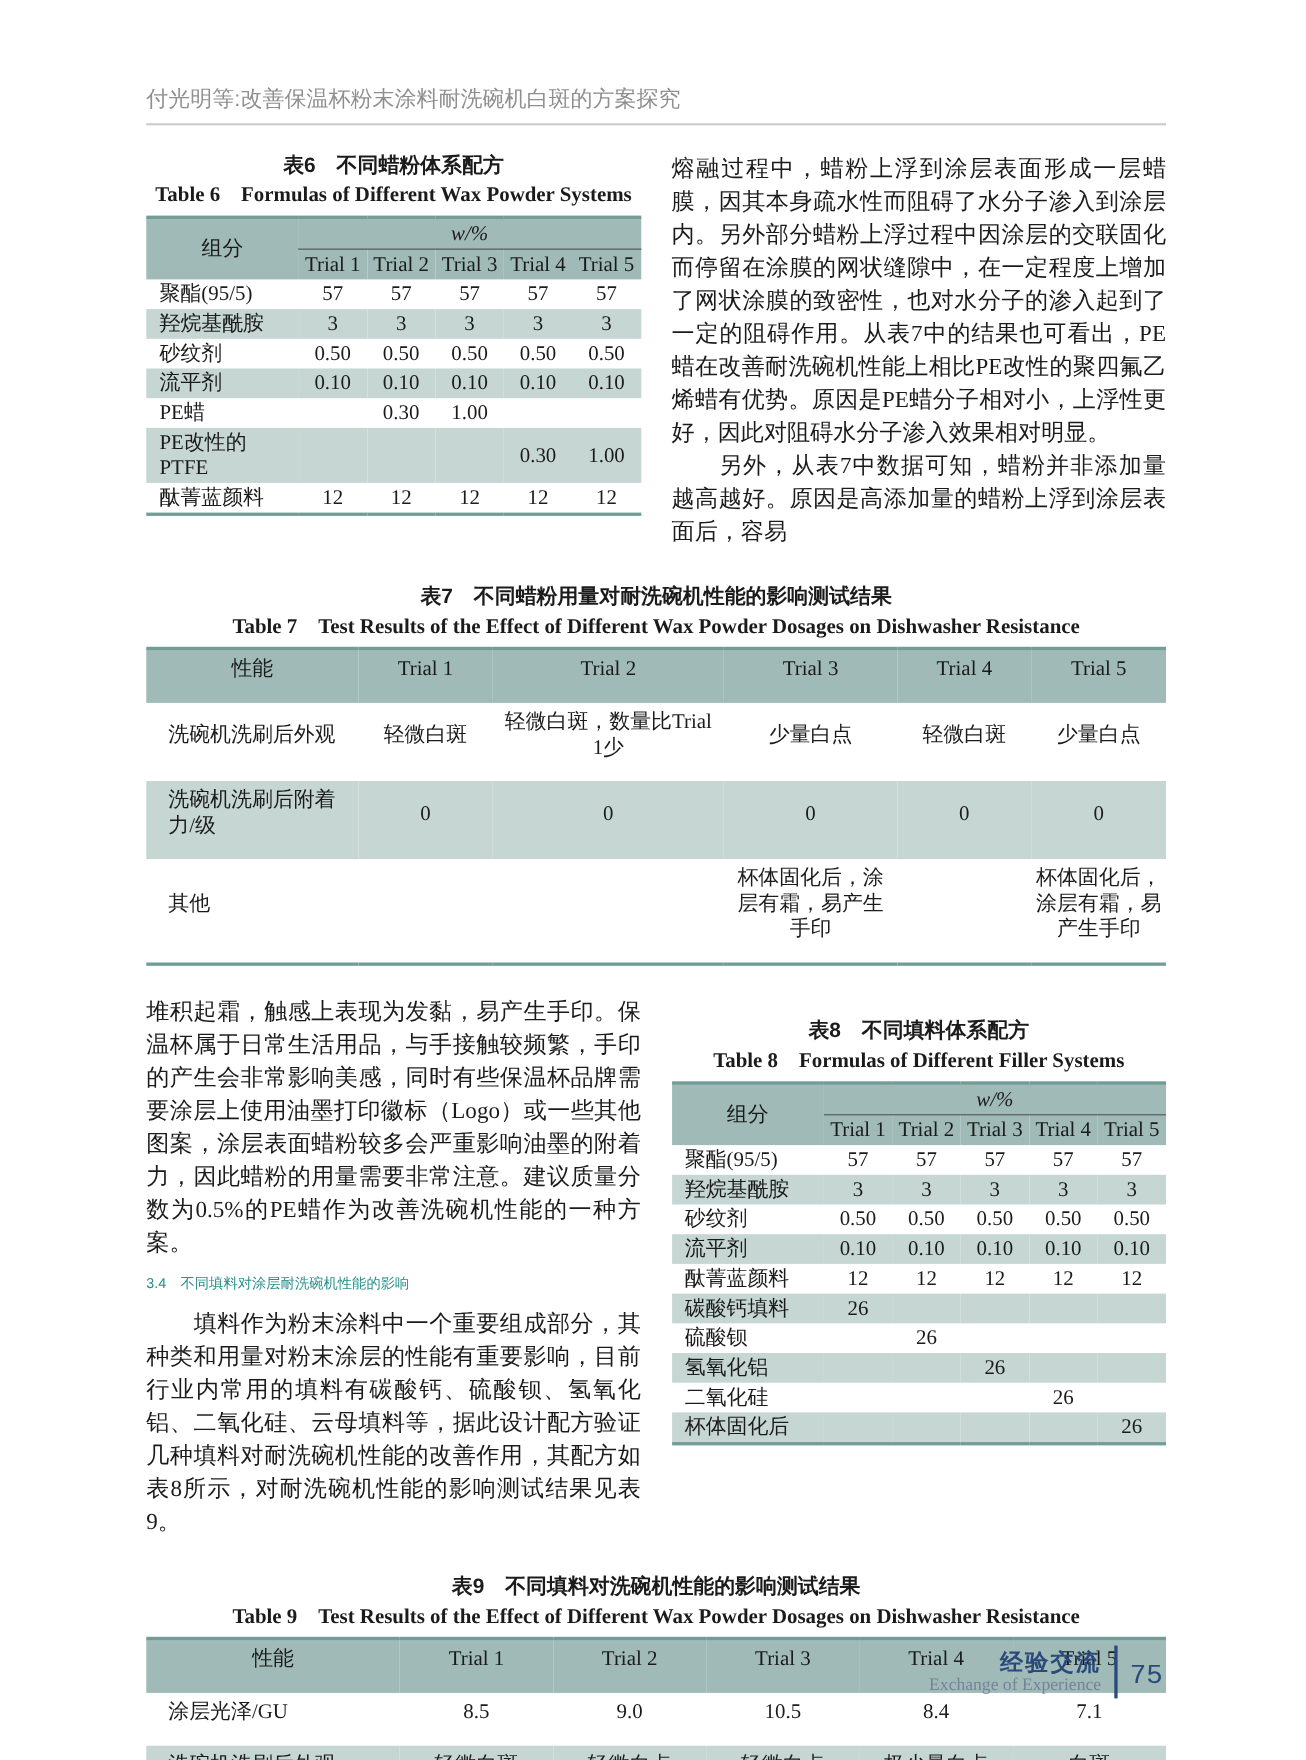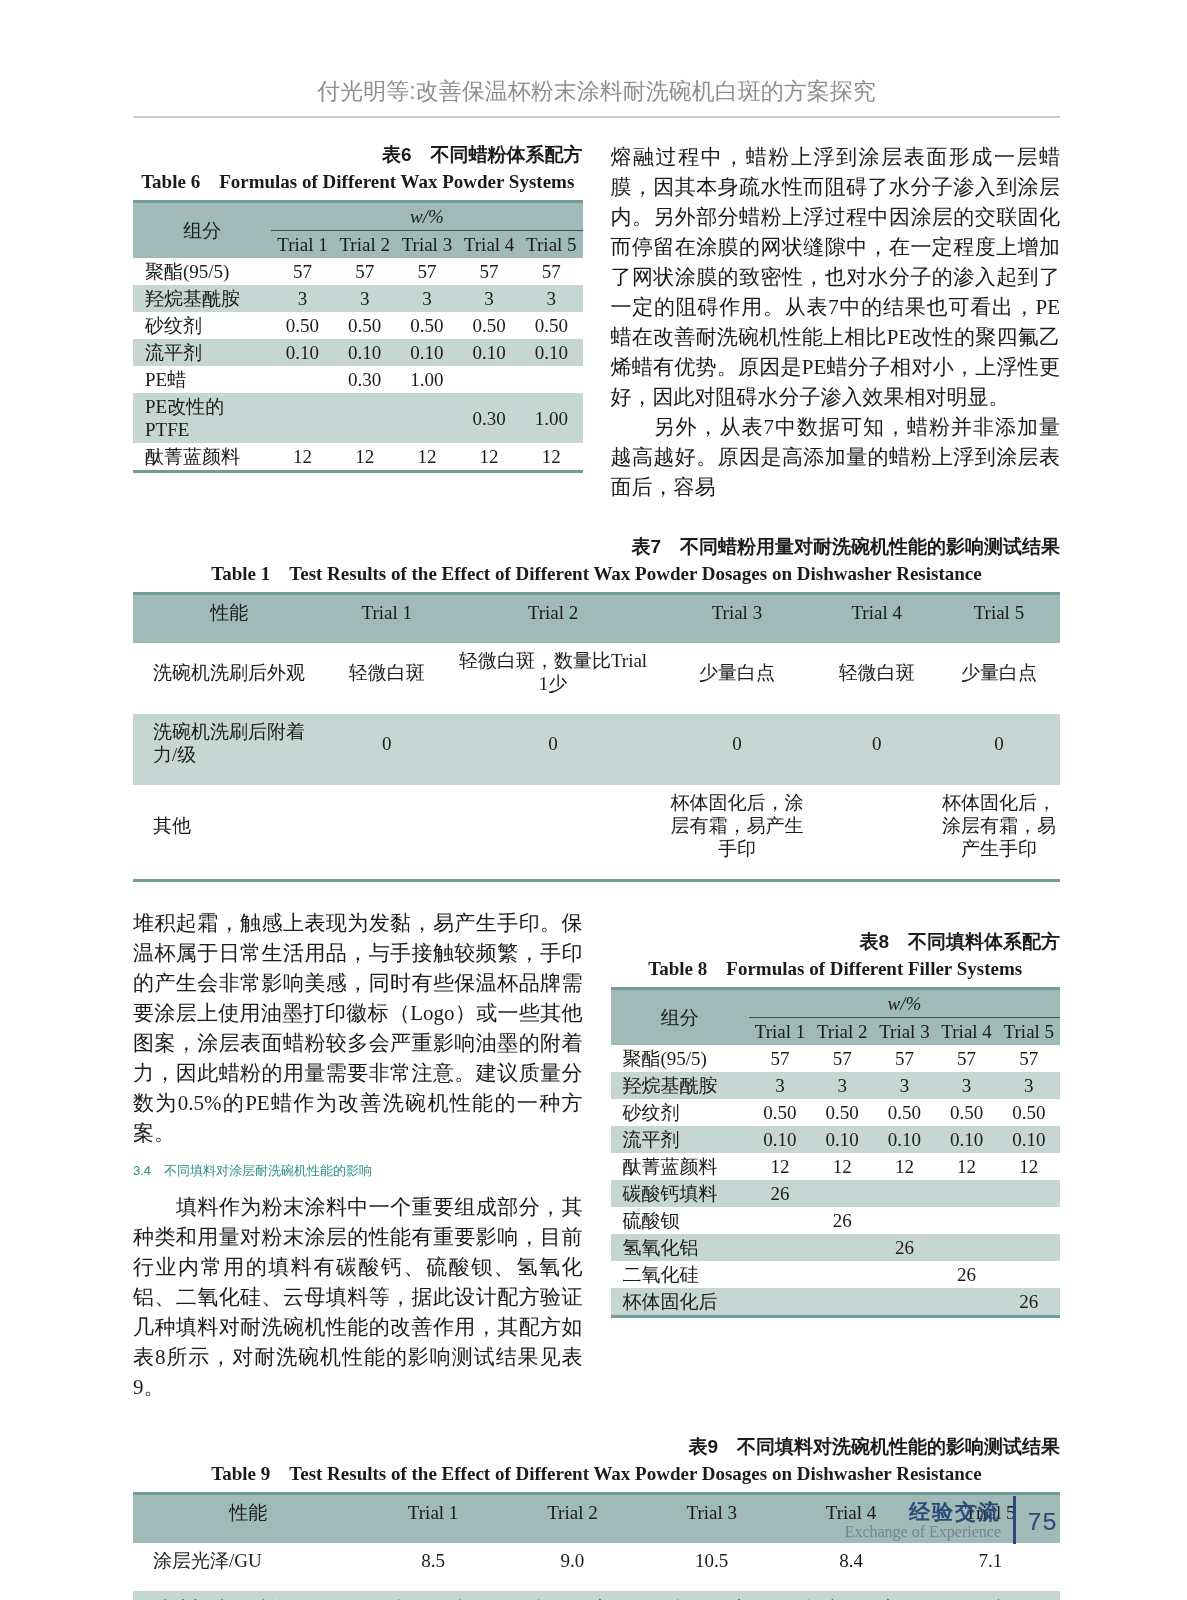--- a/index.html
+++ b/index.html
@@ -12,36 +12,36 @@
     --gray:#8f8f8f;
   }
   html,body{margin:0;padding:0;}
   body{
     width:1187px;height:1600px;background:#ffffff;color:var(--ink);
     font-family:"Liberation Serif","DejaVu Serif",serif;
     position:relative;overflow:hidden;
   }
   .page{padding:76px 127px 0 133px;}
   .running-head{
-    text-align:center;font-size:23px;color:var(--gray);
+    text-align:left;font-size:20px;color:var(--gray);
     font-family:"Liberation Sans","DejaVu Sans",sans-serif;
     padding-bottom:9px;border-bottom:2px solid #cccccc;
   }
   .cols{display:flex;gap:28px;align-items:flex-start;}
   .col{flex:1;min-width:0;}
   .row1{margin-top:24px;}
   .row3{margin-top:26px;}
 
   p.body{
     margin:0;font-size:21px;line-height:30px;text-align:justify;
   }
   p.body.indent{text-indent:2.05em;}
 
   .cap-zh{
-    text-align:right;font-weight:bold;font-size:19px;line-height:26px;margin:0;
+    text-align:center;font-weight:bold;font-size:19px;line-height:26px;margin:0;
     font-family:"Liberation Sans","DejaVu Sans",sans-serif;
   }
   .cap-en{
     text-align:center;font-weight:bold;font-size:19px;line-height:25px;margin:1px 0 6px 0;
     font-family:"Liberation Serif","DejaVu Serif",serif;
   }
 
   table.dtable{
     width:100%;border-collapse:collapse;table-layout:fixed;
     border-top:3px solid var(--tborder);border-bottom:3px solid var(--tborder);
@@ -184,21 +184,21 @@
       </table>
     </div>
     <div class="col">
       <p class="body">熔融过程中，蜡粉上浮到涂层表面形成一层蜡膜，因其本身疏水性而阻碍了水分子渗入到涂层内。另外部分蜡粉上浮过程中因涂层的交联固化而停留在涂膜的网状缝隙中，在一定程度上增加了网状涂膜的致密性，也对水分子的渗入起到了一定的阻碍作用。从表7中的结果也可看出，PE蜡在改善耐洗碗机性能上相比PE改性的聚四氟乙烯蜡有优势。原因是PE蜡分子相对小，上浮性更好，因此对阻碍水分子渗入效果相对明显。</p>
       <p class="body indent">另外，从表7中数据可知，蜡粉并非添加量越高越好。原因是高添加量的蜡粉上浮到涂层表面后，容易</p>
     </div>
   </div>
 
   <div class="full-row">
     <p class="cap-zh">表7　不同蜡粉用量对耐洗碗机性能的影响测试结果</p>
-    <p class="cap-en">Table 1 Test Results of the Effect of Different Wax Powder Dosages on Dishwasher Resistance</p>
+    <p class="cap-en">Table 7 Test Results of the Effect of Different Wax Powder Dosages on Dishwasher Resistance</p>
     <table id="t7" class="dtable">
       <thead>
           <tr>
             <th>性能</th>
             <th>Trial 1</th>
             <th>Trial 2</th>
             <th>Trial 3</th>
             <th>Trial 4</th>
             <th>Trial 5</th>
           </tr>

